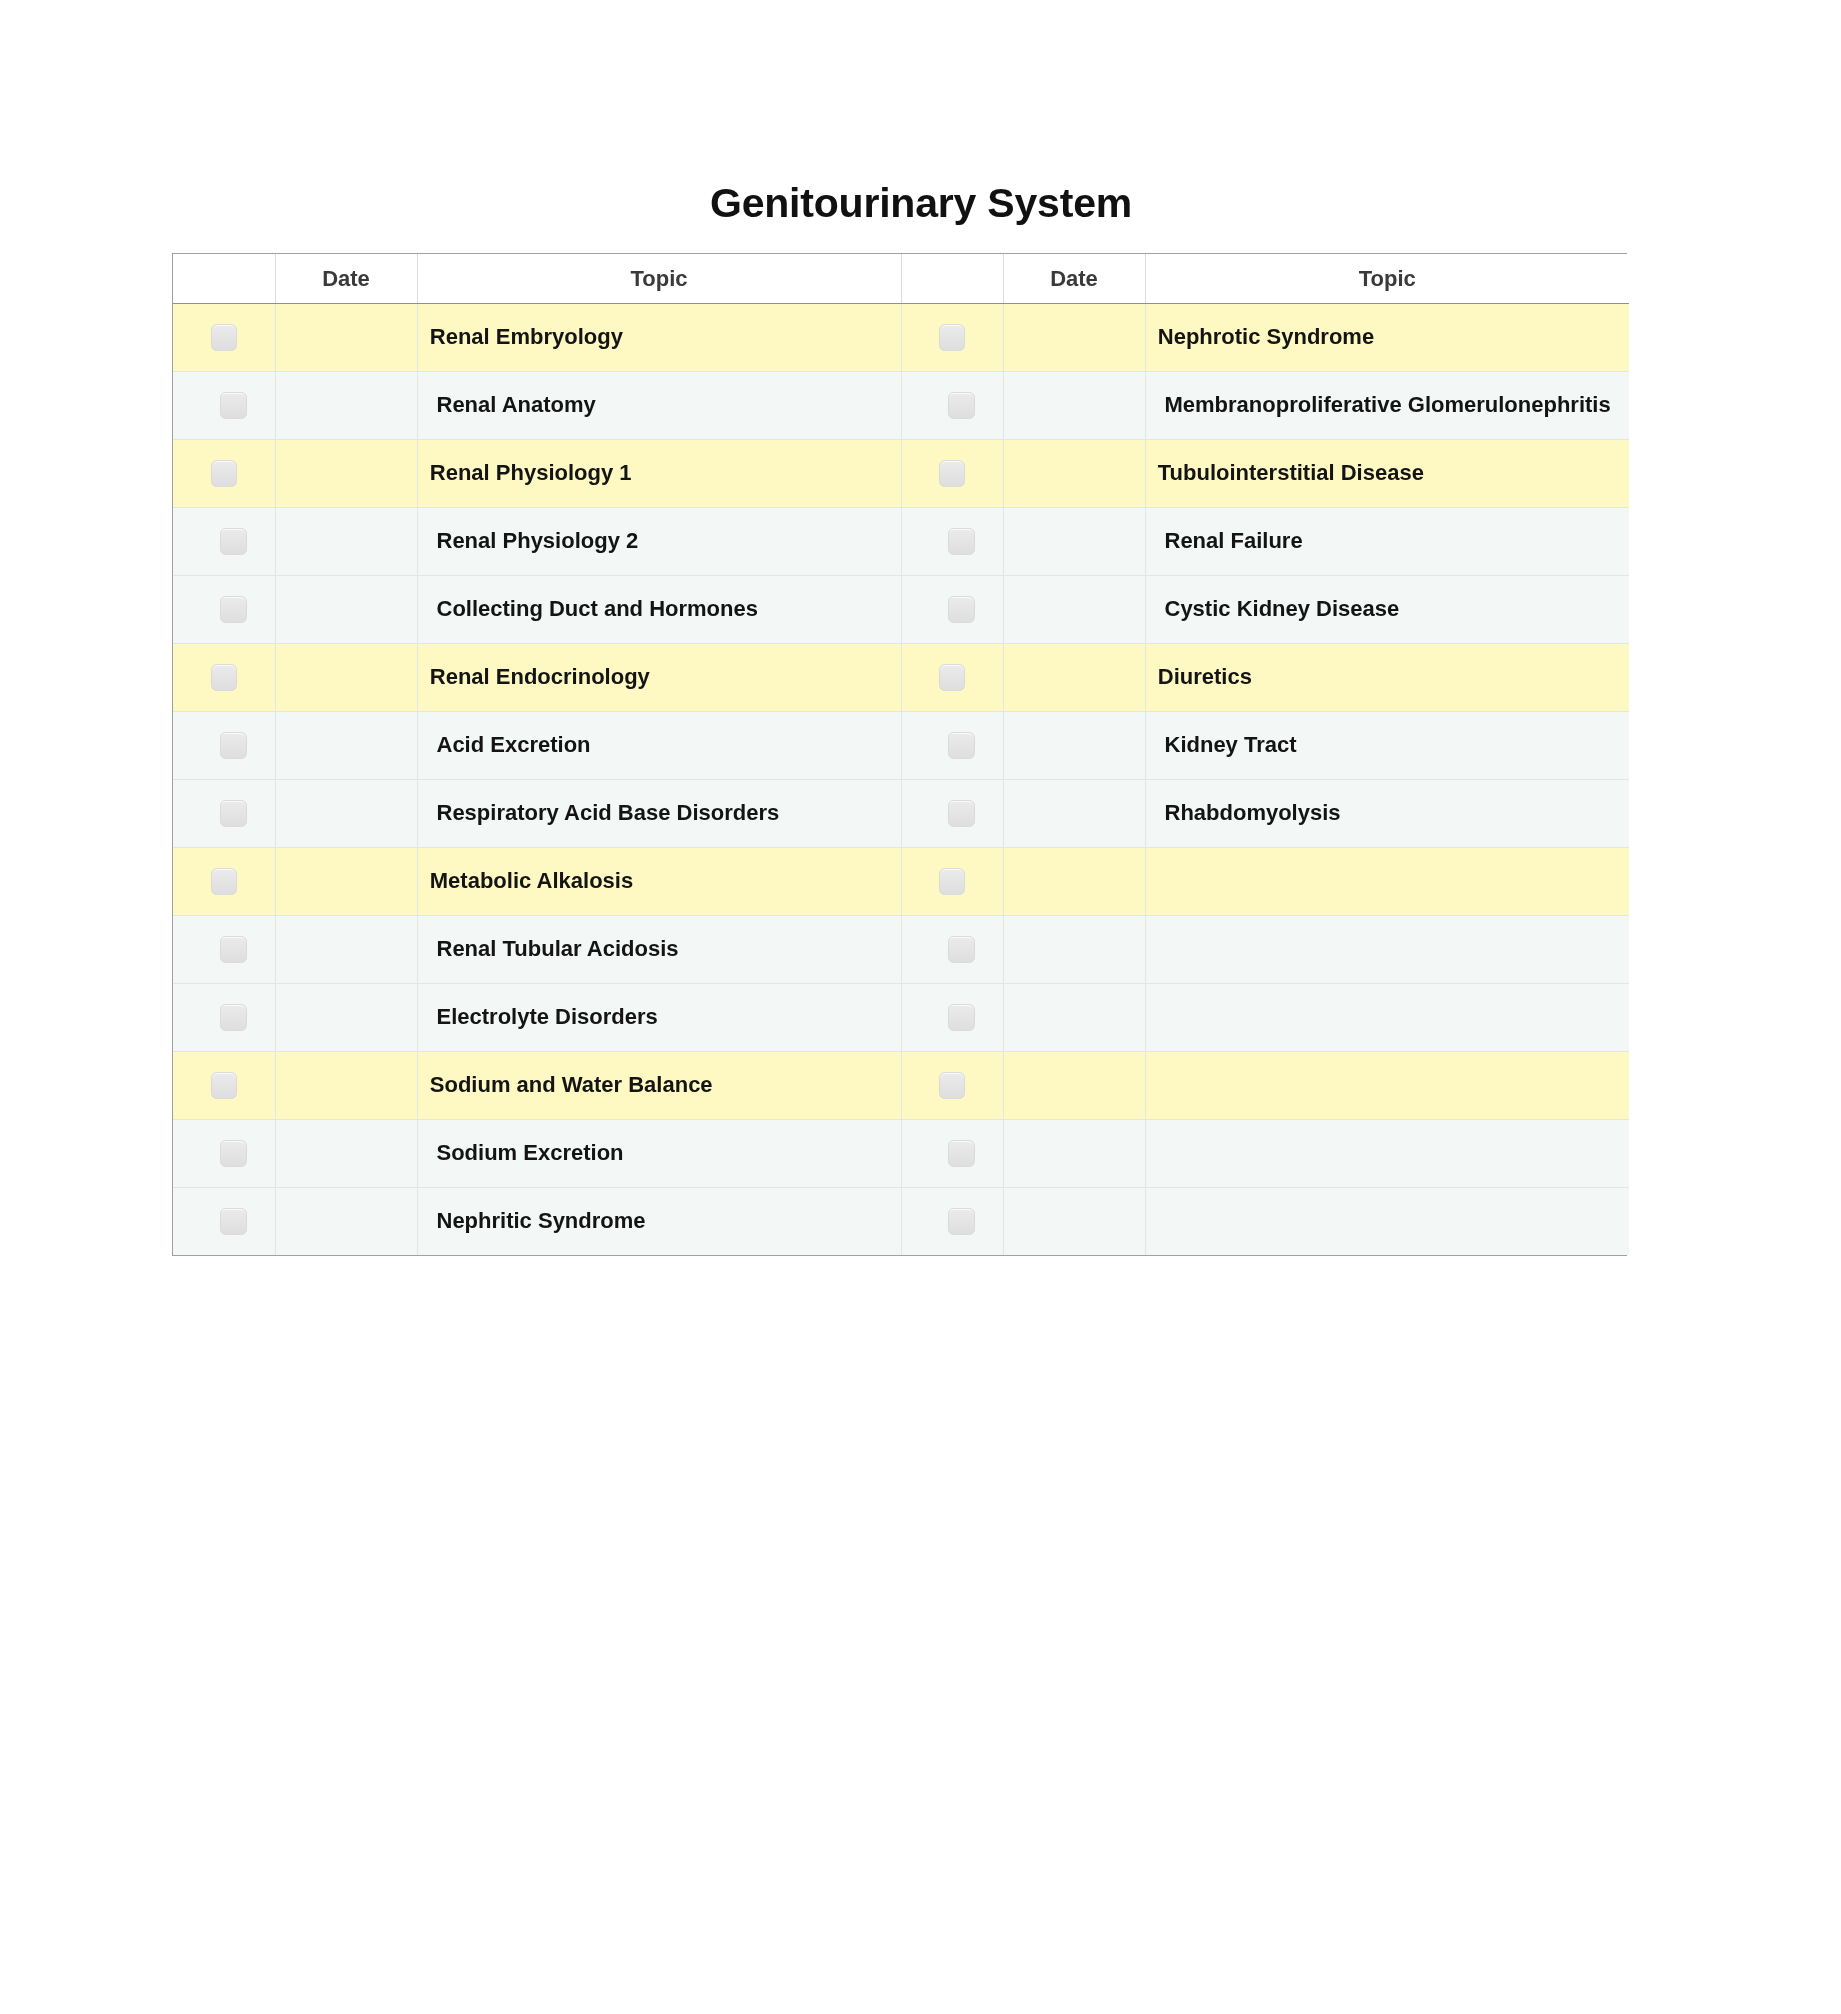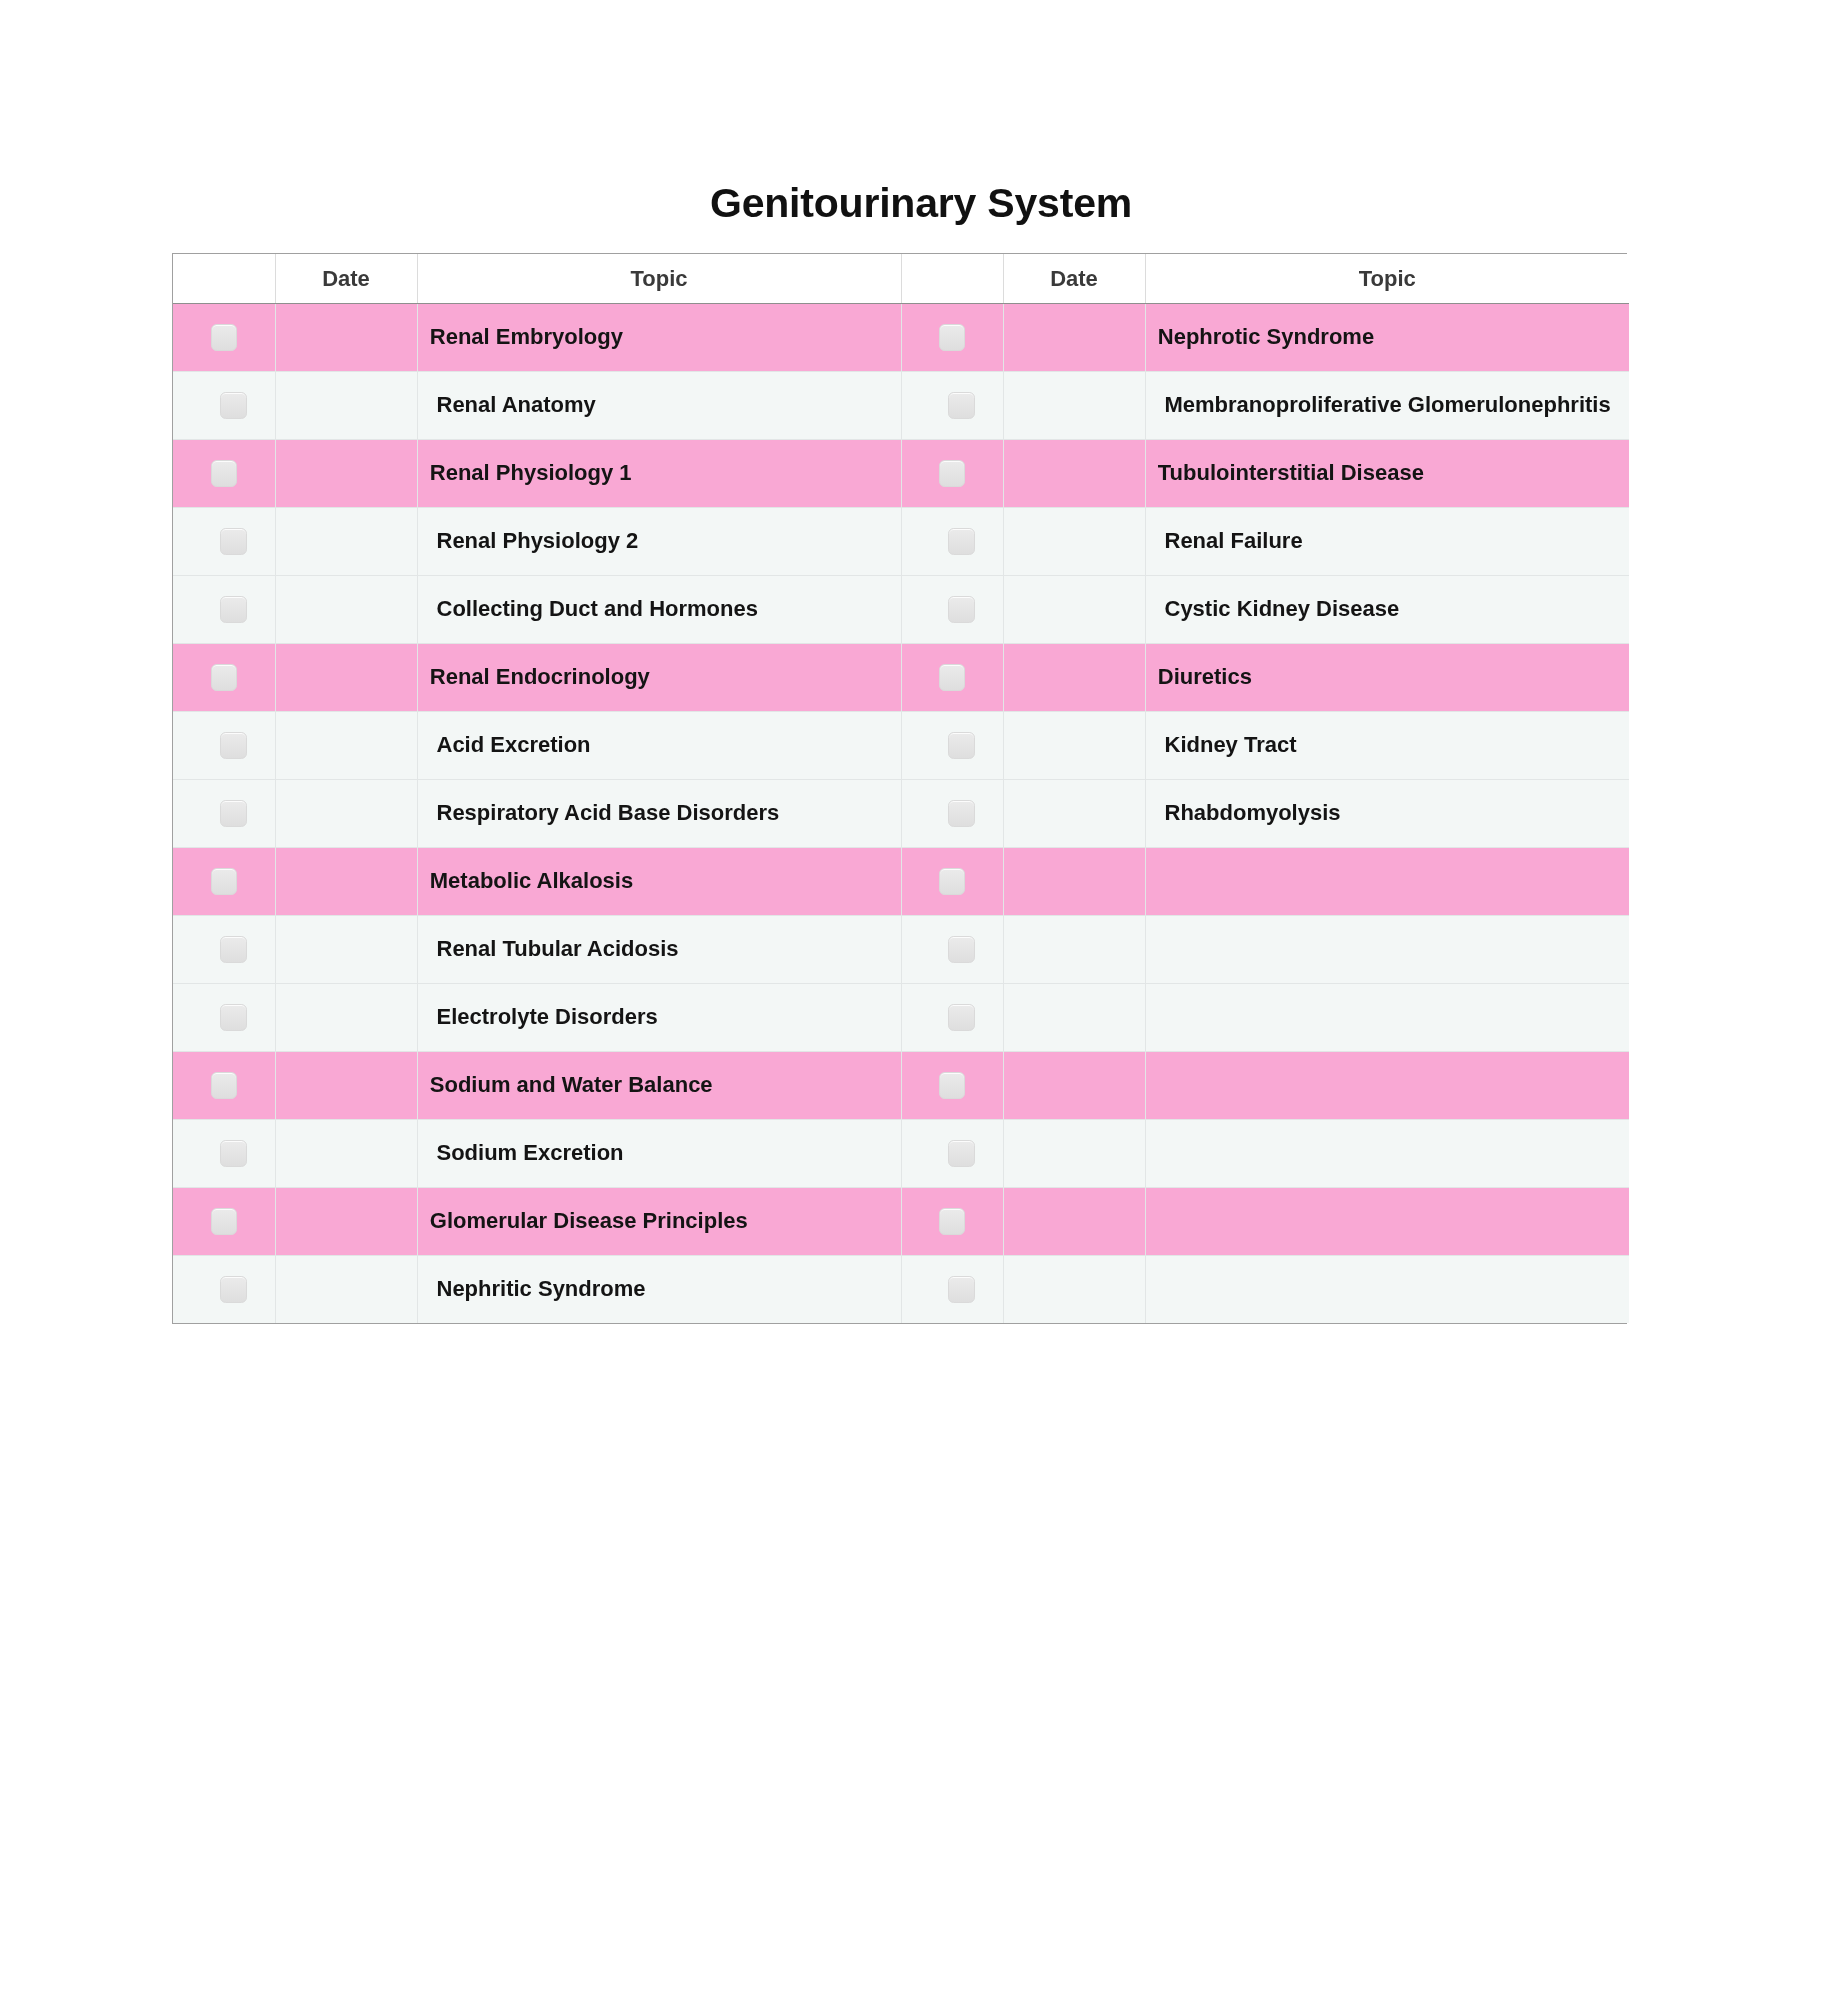--- a/index.html
+++ b/index.html
@@ -61,21 +61,21 @@
     text-align: center;
     border-right: 0.9px solid #dcdcdc;
     border-bottom: 1.9px solid #8f8f8f;
     background: #ffffff;
     padding: 0;
     vertical-align: middle;
   }
   thead th:last-child { border-right: none; }
 
   tbody tr.row-alt td { background: #f3f7f6; padding-left: 19px; }
-  tbody tr.row-plain td { background: #f9a8d4; }
+  tbody tr.row-plain td { background: #fef9c3; }
 
   tbody td {
     border-right: 0.9px solid #e2e6e6;
     border-bottom: 0.9px solid #e2e6e6;
     padding: 0;
     vertical-align: middle;
     height: 50px;
   }
   tbody td:last-child { border-right: none; }
   tbody tr:last-child td { border-bottom: none; }
@@ -232,28 +232,20 @@
             <td class="cell-topic"></td>
           </tr>
           <tr class="row-alt">
             <td class="cell-check"><span class="chk"></span></td>
             <td class="cell-date"></td>
             <td class="cell-topic">Sodium Excretion</td>
             <td class="cell-check"><span class="chk"></span></td>
             <td class="cell-date"></td>
             <td class="cell-topic"></td>
           </tr>
-          <tr class="row-plain">
-            <td class="cell-check"><span class="chk"></span></td>
-            <td class="cell-date"></td>
-            <td class="cell-topic">Glomerular Disease Principles</td>
-            <td class="cell-check"><span class="chk"></span></td>
-            <td class="cell-date"></td>
-            <td class="cell-topic"></td>
-          </tr>
           <tr class="row-alt">
             <td class="cell-check"><span class="chk"></span></td>
             <td class="cell-date"></td>
             <td class="cell-topic">Nephritic Syndrome</td>
             <td class="cell-check"><span class="chk"></span></td>
             <td class="cell-date"></td>
             <td class="cell-topic"></td>
           </tr>
         </tbody>
     </table>

